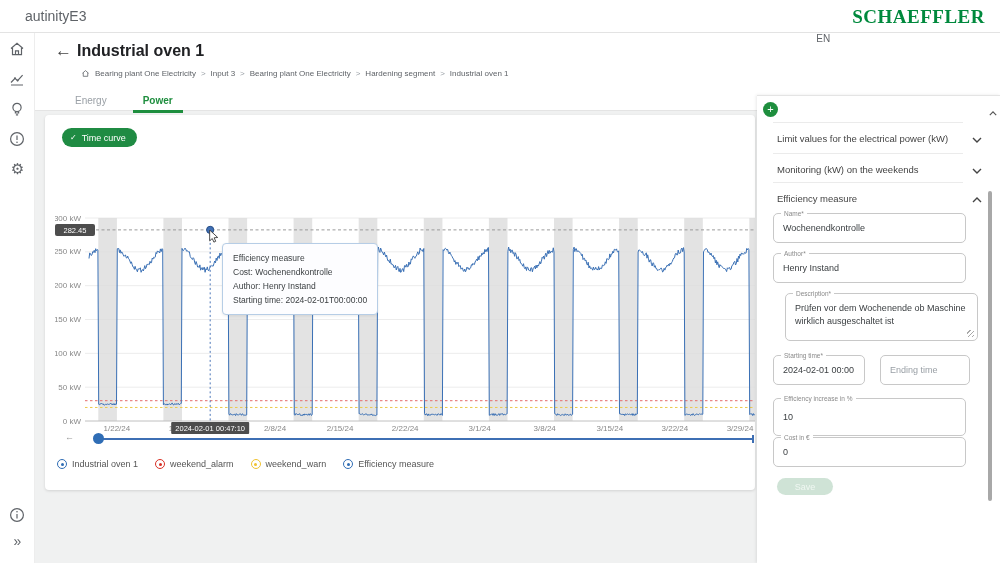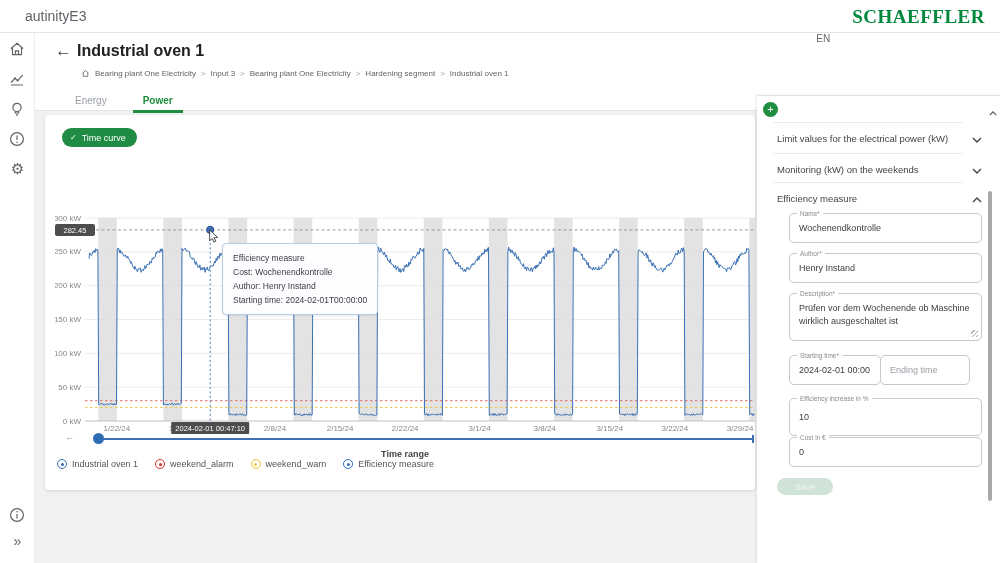--- a/index.html
+++ b/index.html
@@ -60,21 +60,21 @@
 
   
   .panel { position:absolute; left:757px; top:95px; width:243px; height:468px; background:#fff;
            border-top:1px solid #e4e4e4; box-shadow:-1px 0 3px rgba(0,0,0,.09); }
   .add-btn { position:absolute; left:6px; top:6px; width:15px; height:15px; border-radius:50%; background:#1e8e3e;
              color:#fff; font-size:11px; line-height:14px; text-align:center; cursor:pointer; }
   .divider { position:absolute; left:16px; width:190px; height:1px; background:#ebebeb; }
   .acc-row { position:absolute; left:20px; width:193px; height:20px; cursor:pointer; }
   .acc-lb { font-size:9.5px; color:#444; }
   .acc-chev { position:absolute; right:-12px; top:1px; }
-  .fld { position:absolute; left:32px; border:1px solid #c8c8c8; border-radius:5px; background:#fff; }
+  .fld { position:absolute; left:16px; border:1px solid #c8c8c8; border-radius:5px; background:#fff; }
   .fld-label { position:absolute; top:-4px; left:7px; background:#fff; padding:0 3px; font-size:6.5px; color:#8a8a8a; }
   .fld-val { padding:0 9px; font-size:9px; color:#3c4043; display:flex; align-items:center; height:100%; }
   .fld-val.ph { color:#9aa0a6; }
   .fld-val.multi { display:block; padding-top:8px; line-height:13px; height:auto; }
   .resize-h { position:absolute; right:3px; bottom:3px; width:7px; height:7px;
               background:repeating-linear-gradient(135deg, transparent 0 2px, #a9a9a9 2px 3px); }
   .save-btn { position:absolute; left:20px; top:382px; width:56px; height:17px; border-radius:9px;
               background:#cfe3d6; color:#f0f7f2; font-size:9px; display:flex; align-items:center; justify-content:center; cursor:pointer; }
   .pscroll-arrow { position:absolute; right:3px; top:6px; cursor:pointer; }
   .pscroll-thumb { position:absolute; right:8px; top:95px; width:4px; height:310px; background:#a8a8a8; border-radius:2px; cursor:pointer; }
@@ -223,21 +223,20 @@
         <path d="M1 0 L1 10 L3.4 7.9 L4.9 11.2 L6.6 10.4 L5.1 7.2 L8.4 6.9 Z" fill="#fff" stroke="#333" stroke-width="0.8"></path>
         </svg>
     </span>
 
     <div class="slider">
       <span class="sl-back">←</span>
       <div class="track"></div>
       <div class="handle"></div>
       <div class="notch"></div>
     </div>
-    <div class="time-range">Time range</div>
 
     <div class="legend" id="legend">
         <span class="lg-item">
           <span class="lg-ring" style="border-color: rgb(47, 109, 181);">
             <span class="lg-dot" style="background: rgb(47, 109, 181);"></span>
           </span>
           <span class="lg-lb">Industrial oven 1</span>
         </span>
         <span class="lg-item">
           <span class="lg-ring" style="border-color: rgb(217, 48, 37);">
@@ -291,21 +290,21 @@
     </div>
 
     <div class="fld" style="top:117px; width:193px; height:30px;">
       <span class="fld-label">Name*</span>
       <div class="fld-val">Wochenendkontrolle</div>
     </div>
     <div class="fld" style="top:157px; width:193px; height:30px;">
       <span class="fld-label">Author*</span>
       <div class="fld-val">Henry Instand</div>
     </div>
-    <div class="fld" style="top:197px; width:193px; height:48px;">
+    <div class="fld" style="top:197px; width:193px; height:48px;margin-left:12px;">
       <span class="fld-label">Description*</span>
       <div class="fld-val multi">Prüfen vor dem Wochenende ob Maschine wirklich ausgeschaltet ist</div>
       <span class="resize-h"></span>
     </div>
     <div class="fld" style="top:259px; width:92px; height:30px;">
       <span class="fld-label">Starting time*</span>
       <div class="fld-val">2024-02-01 00:00</div>
     </div>
     <div class="fld" style="top:259px; left:123px; width:90px; height:30px;">
       <div class="fld-val ph">Ending time</div>

